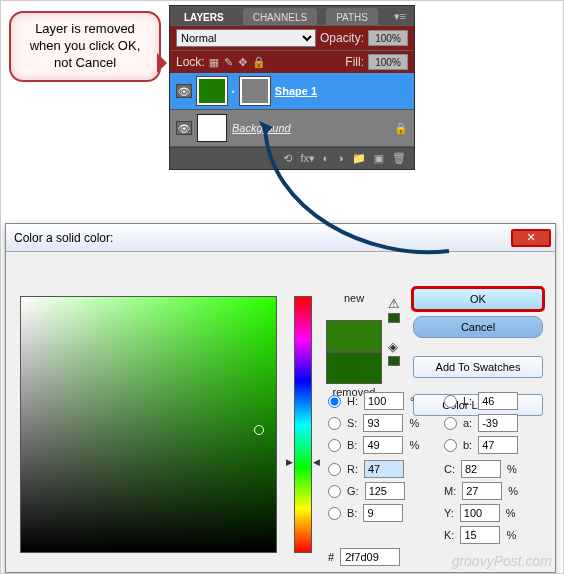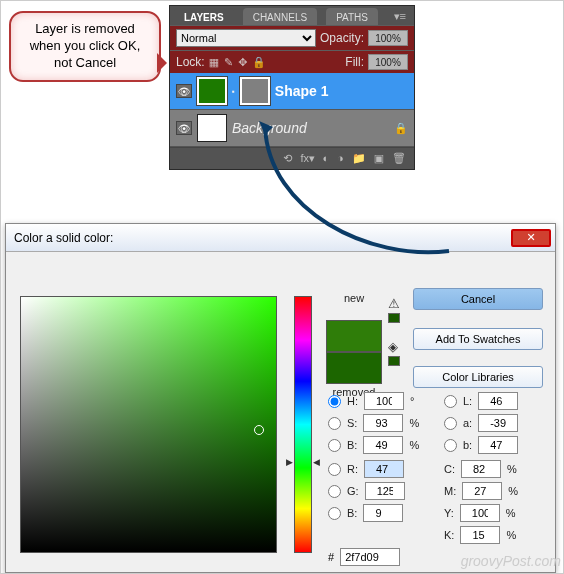--- a/index.html
+++ b/index.html
@@ -23,21 +23,21 @@
 .lp-icons span { opacity: 0.8; }
 .lp-body { background: #7f7f7f; }
 .layer-row { display: flex; align-items: center; padding: 4px 6px; gap: 5px; border-bottom: 1px solid #555; }
 .layer-row.selected { background: #3b96f0; }
 .eye { width: 16px; height: 14px; background: #6a6a6a; display: flex; align-items: center; justify-content: center; color: #fff; font-size: 10px; border: 1px solid #444;}
 .thumb { width: 30px; height: 28px; border: 1px solid #222; }
 .thumb.green { background: #1c7a00; border: 2px solid #fff; outline: 1px solid #444; }
 .thumb.mask { background: #808080; border: 2px solid #fff; outline: 1px solid #444; }
 .thumb.white { background: #fff; }
 .link-dot { color: #eee; font-size: 8px; }
-.layer-name { color: #fff; font-size: 14px; font-weight: bold; }
+.layer-name { color: #fff; font-size: 11px; font-weight: bold; text-decoration: underline; }
 .layer-name.bg { color: #eee; font-style: italic; font-weight: normal; }
 .lock-icon { margin-left: auto; color: #ccc; font-size: 11px; }
 .lp-footer { display: flex; justify-content: flex-end; gap: 8px; padding: 4px 8px; background: #535353; border-top: 1px solid #444; color: #bbb; font-size: 11px; }
 
 
 .cp { position: absolute; top: 222px; left: 4px; width: 551px; background: #f0f0f0; border: 1px solid #888; box-shadow: 0 2px 6px rgba(0,0,0,0.3); }
 .cp-title { height: 28px; display: flex; align-items: center; padding: 0 4px 0 8px; background: linear-gradient(#fff, #e0e8f4); border-bottom: 1px solid #aaa; font-size: 12px; }
 .cp-title-text { flex: 1; }
 .cp-close { width: 40px; height: 18px; background: #d04030; color: #fff; border: 2px solid #c00; display: flex; align-items: center; justify-content: center; font-size: 11px; cursor: pointer; border-radius: 2px; }
 .cp-body { padding: 10px; position: relative; }
@@ -60,38 +60,38 @@
 .sw-new { width: 56px; height: 32px; background: #2f7d09; border: 1px solid #555; }
 .sw-cur { width: 56px; height: 32px; background: #1c6600; border: 1px solid #555; }
 .sw-footer { margin-top: 2px; color: #222; }
 .warn-icons { position: absolute; top: 44px; left: 382px; font-size: 13px; color: #333; display: flex; flex-direction: column; gap: 16px; }
 .warn-sq { width: 12px; height: 10px; background: #1a5a00; border: 1px solid #666; margin-top: 2px; }
 
 
 .btn-col { position: absolute; top: 36px; right: 12px; display: flex; flex-direction: column; gap: 6px; align-items: stretch; width: 130px; }
 .cp-btn { height: 22px; border: 1px solid #7a9ac0; border-radius: 3px; background: linear-gradient(#fdfdfd,#e6eef8); font-size: 11px; cursor: pointer; }
 .cp-btn.ok { background: linear-gradient(#d8f0ff,#a4daf8); outline: 3px solid #d30000; outline-offset: -1px; }
-.cp-btn.cancel { background: linear-gradient(#9ec8ef,#86b6e6); }
+.cp-btn.cancel { background: linear-gradient(#9ec8ef,#86b6e6); border-radius: 9px; }
 
 
 .vals { position: absolute; top: 140px; left: 322px; font-size: 11px; color: #222; }
 .vals .col { position: absolute; }
 .vals label { display: flex; align-items: center; gap: 6px; margin-bottom: 4px; }
-.vals input[type=text] { width: 40px; height: 18px; font-size: 11px; border: 1px solid #888; padding: 0 11px; text-align: left; }
+.vals input[type=text] { width: 40px; height: 18px; font-size: 11px; border: 1px solid #888; padding: 0 3px; text-align: left; }
 .unit { width: 14px; display: inline-block; }
 .hex-row { position: absolute; top: 296px; left: 322px; display: flex; align-items: center; gap: 6px; font-size: 11px; }
 .hex-row input { width: 60px; height: 18px; border: 1px solid #888; padding: 0 4px; font-size: 11px; }
 
 
 .owc { position: absolute; top: 310px; left: 14px; font-size: 11px; display: flex; align-items: center; gap: 4px; }
 
 
 .arrow-svg { position: absolute; top: 120px; left: 258px; z-index: 5; pointer-events: none; }
 
-.watermark { position: absolute; bottom: 4px; right: 2px; color: #ccc; font-style: italic; font-size: 14px; }
+.watermark { position: absolute; bottom: 4px; right: 11px; color: #ccc; font-style: italic; font-size: 14px; }
 </style>
 </head>
 <body>
 
 <div class="callout">
   <span>Layer is removed when you click OK, not Cancel</span>
 </div>
 
 <div class="layers-panel">
   <div class="lp-tabs">
@@ -169,20 +169,21 @@
       <div class="sw-cur"></div>
       <div class="sw-footer">removed</div>
     </div>
 
     <div class="warn-icons">
       <div>⚠<div class="warn-sq"></div></div>
       <div>◈<div class="warn-sq"></div></div>
     </div>
 
     <div class="btn-col">
+      <button class="cp-btn ok">OK</button>
       <button class="cp-btn cancel">Cancel</button>
       <div style="height:6px"></div>
       <button class="cp-btn">Add To Swatches</button>
       <div style="height:4px"></div>
       <button class="cp-btn">Color Libraries</button>
     </div>
 
     <div class="vals">
       <div class="col" style="top:0; left:0;">
         <label><input type="radio" name="m" checked="" style=""> H:

